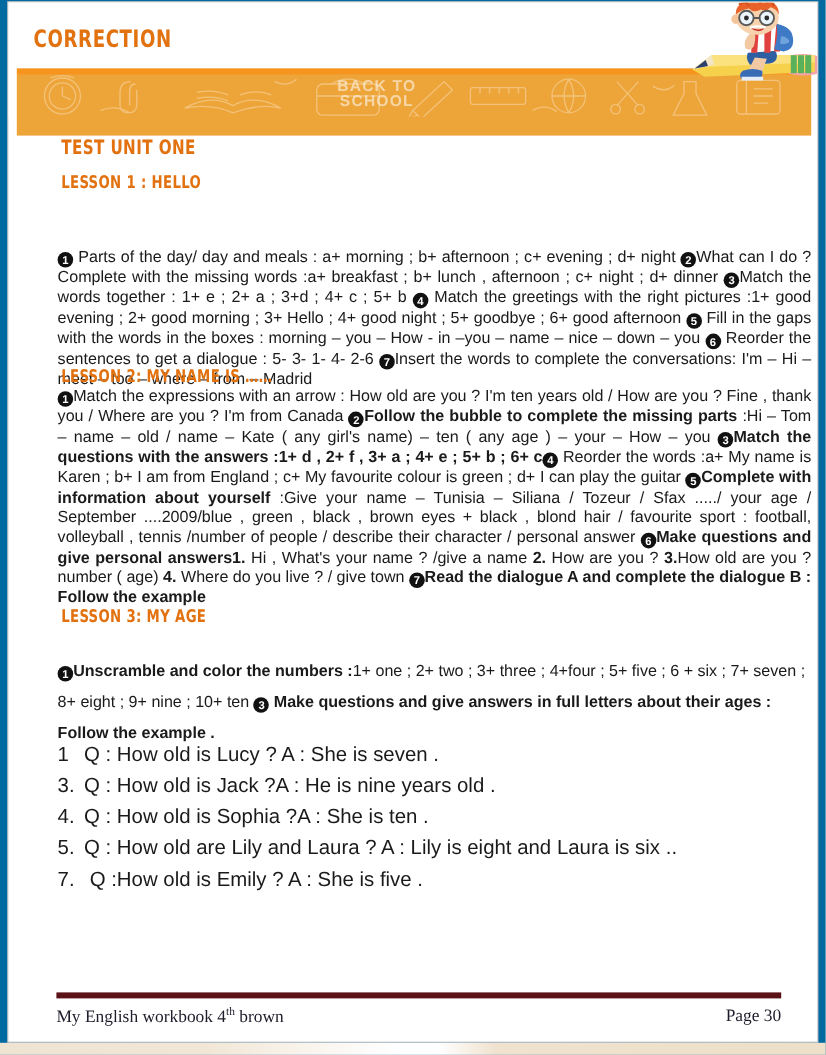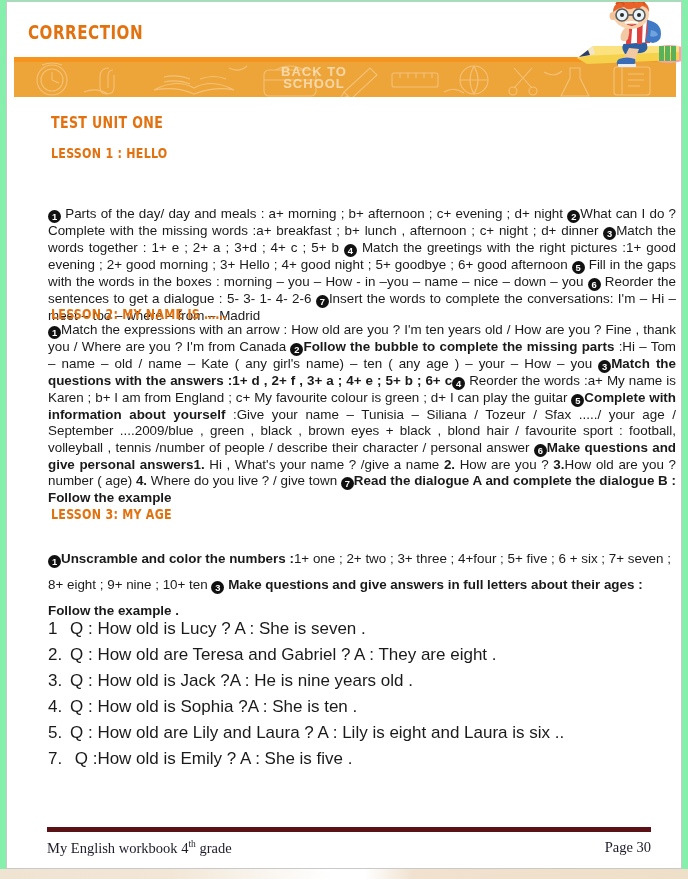--- a/index.html
+++ b/index.html
@@ -12,21 +12,21 @@
     height: 879px;
     font-family: "Liberation Sans", sans-serif;
     overflow: hidden;
   }
 
   
   #page-wrap {
     position: absolute;
     left: 0; top: 0;
     width: 688px; height: 879px;
-    background: #86efac;
+    background: #0369a1;
   }
   #page {
     position: absolute;
     left: 7px; top: 2px;
     width: 674px;
     height: 866px;
     background: #ffffff;
     box-shadow: 0 0 0 1px #c9c9c9;
     overflow: hidden;
   }
@@ -58,21 +58,21 @@
     transform-origin: left center;
     white-space: nowrap;
   }
 
   
   #banner {
     position: absolute;
     left: 7px;
     top: 55px;
     width: 662px;
-    height: 40px;
+    height: 56px;
     background: #EDA53A;
     overflow: hidden;
   }
   #banner-topline {
     position: absolute;
     left: 0; top: 0;
     width: 100%;
     height: 5px;
     background: #F7941E;
   }
@@ -347,29 +347,28 @@
       </div>
 
       <div id="lesson3-head" class="orange-head">LESSON 3: MY AGE</div>
 
       <div id="lesson3-body" class="para">
         <span class="cnum">1</span><b>Unscramble and color the numbers :</b><span>1+ one ; 2+ two ; 3+ three ; 4+four ; 5+ five ; 6 + six ; 7+ seven ; 8+ eight ; 9+ nine ; 10+ ten </span><span class="cnum">3</span><b> Make questions and give answers in full letters about their ages : Follow the example .</b>
       </div>
 
       <div id="qa-list">
         <div class="qa-row"><span class="qa-num">1</span><span>Q : How old is Lucy ? A : She is seven .</span></div>
-        <div class="qa-row"><span class="qa-num">2.</span><span>Q : How old are Teresa and Gabriel ?  A : They are eight .</span></div>
         <div class="qa-row"><span class="qa-num">3.</span><span>Q : How old is Jack ?A : He is nine years old .</span></div>
         <div class="qa-row"><span class="qa-num">4.</span><span>Q : How old is Sophia ?A : She is ten .</span></div>
         <div class="qa-row"><span class="qa-num">5.</span><span>Q : How old are Lily and Laura ? A : Lily is eight and Laura is six ..</span></div>
         <div class="qa-row"><span class="qa-num">7.</span><span> Q :How old is Emily ? A : She is five .</span></div>
       </div>
     </div>
 
     <div id="footer">
       <div id="footer-rule"></div>
-      <div id="footer-left"><span>My English workbook 4</span><sup>th</sup><span> grade</span></div>
+      <div id="footer-left"><span>My English workbook 4</span><sup>th</sup><span> brown</span></div>
       <div id="footer-right">Page 30</div>
     </div>
 
   </div>
   <div id="bottom-strip"></div>
 </div>
 
 </body></html>

